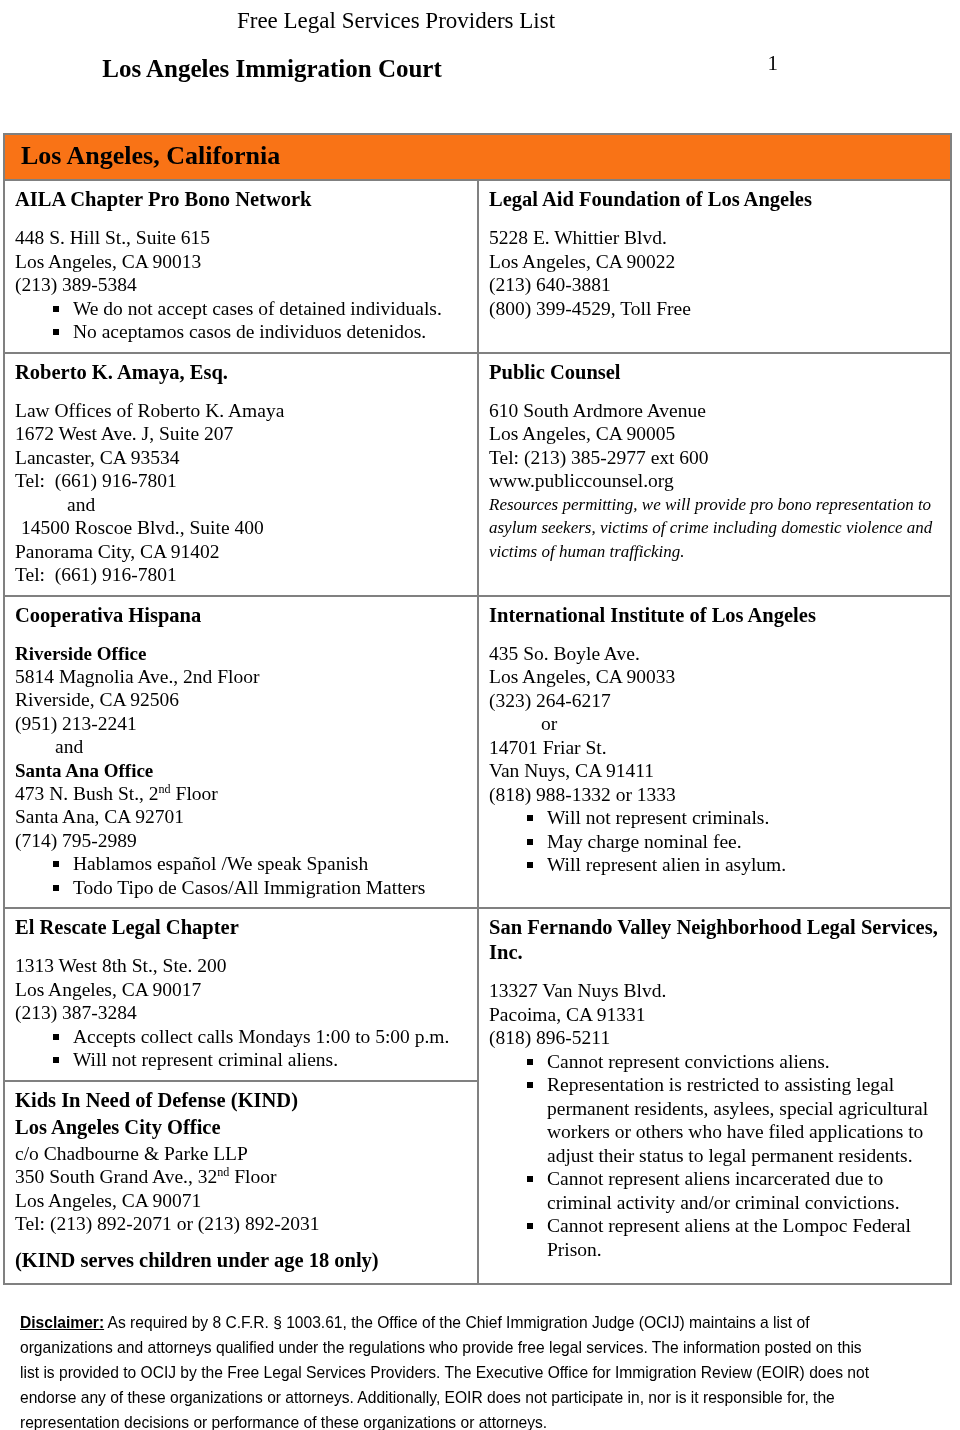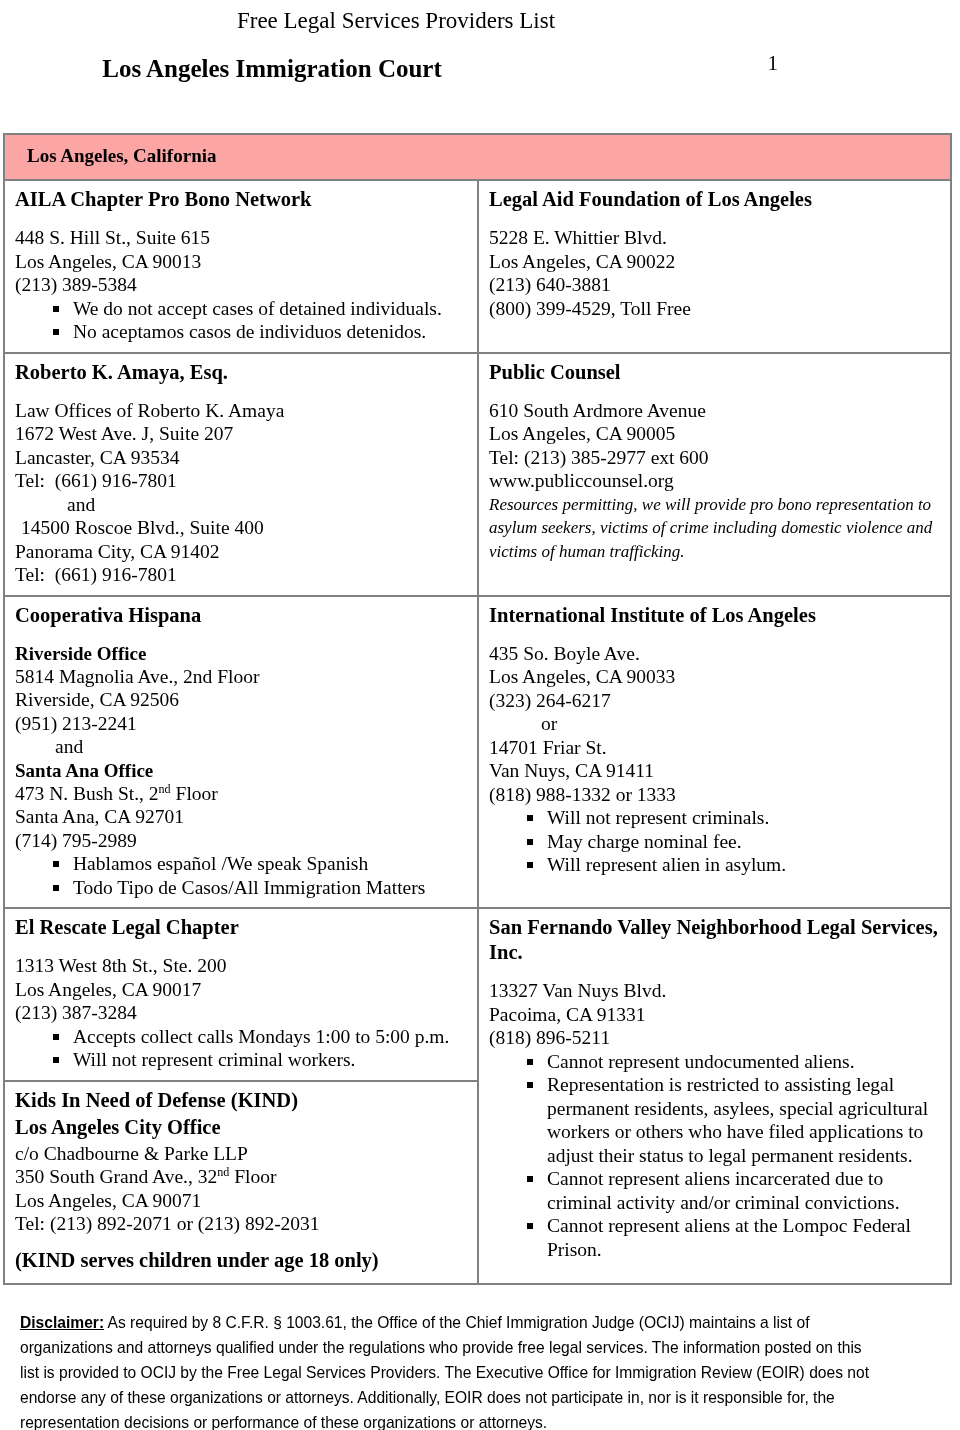--- a/index.html
+++ b/index.html
@@ -59,25 +59,25 @@
     width: 947px;
     border-collapse: collapse;
     table-layout: fixed;
   }
   .provider-table td {
     border: 2px solid #808080;
     vertical-align: top;
     padding: 6px 8px 8px 10px;
   }
   .state-header td {
-    background: #fca5a5;
-    font-weight: bold;
-    font-size: 19px;
+    background: #f97316;
+    font-weight: bold;
+    font-size: 26px;
     line-height: 28px;
-    padding: 7px 8px 9px 22px;
+    padding: 7px 8px 9px 16px;
   }
   .col-left  { width: 474px; }
   .col-right { width: 473px; }
 
   .org-name {
     font-weight: bold;
     font-size: 20.5px;
     line-height: 25px;
     margin: 0 0 2px 0;
   }
@@ -262,31 +262,31 @@
 
       <tr>
         <td>
           <div class="org-name">El Rescate Legal Chapter</div>
           <div class="gap"></div>
           <div class="addr">1313 West 8th St., Ste. 200
 Los Angeles, CA 90017
 (213) 387-3284</div>
           <ul class="bullets">
             <li>Accepts collect calls Mondays 1:00 to 5:00 p.m.</li>
-            <li>Will not represent criminal workers.</li>
+            <li>Will not represent criminal aliens.</li>
           </ul>
         </td>
         <td rowspan="2">
           <div class="org-name">San Fernando Valley Neighborhood Legal Services, Inc.</div>
           <div class="gap"></div>
           <div class="addr">13327 Van Nuys Blvd.
 Pacoima, CA 91331
 (818) 896-5211</div>
           <ul class="bullets">
-            <li>Cannot represent undocumented aliens.</li>
+            <li>Cannot represent convictions aliens.</li>
             <li>Representation is restricted to assisting legal permanent residents, asylees, special agricultural workers or others who have filed applications to adjust their status to legal permanent residents.</li>
             <li>Cannot represent aliens incarcerated due to criminal activity and/or criminal convictions.</li>
             <li>Cannot represent aliens at the Lompoc Federal Prison.</li>
           </ul>
         </td>
       </tr>
 
       <tr>
         <td>
           <div class="org-name">Kids In Need of Defense (KIND)</div>

